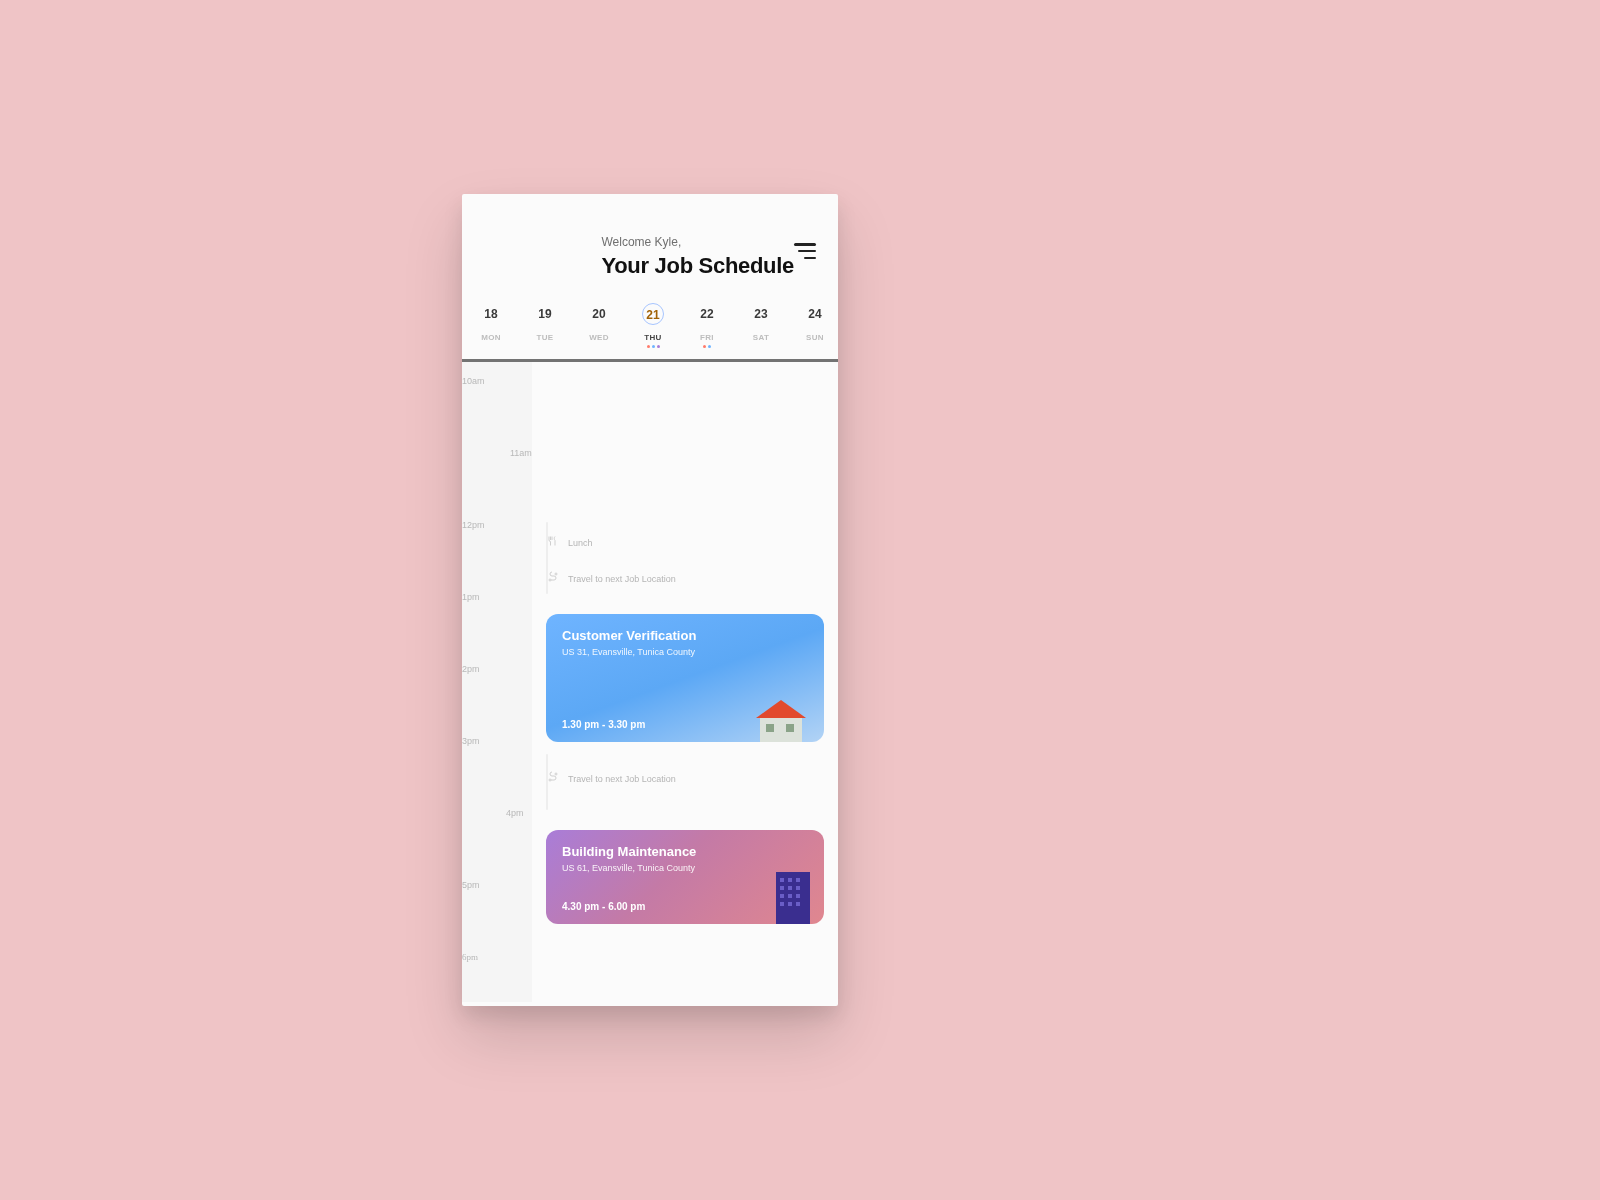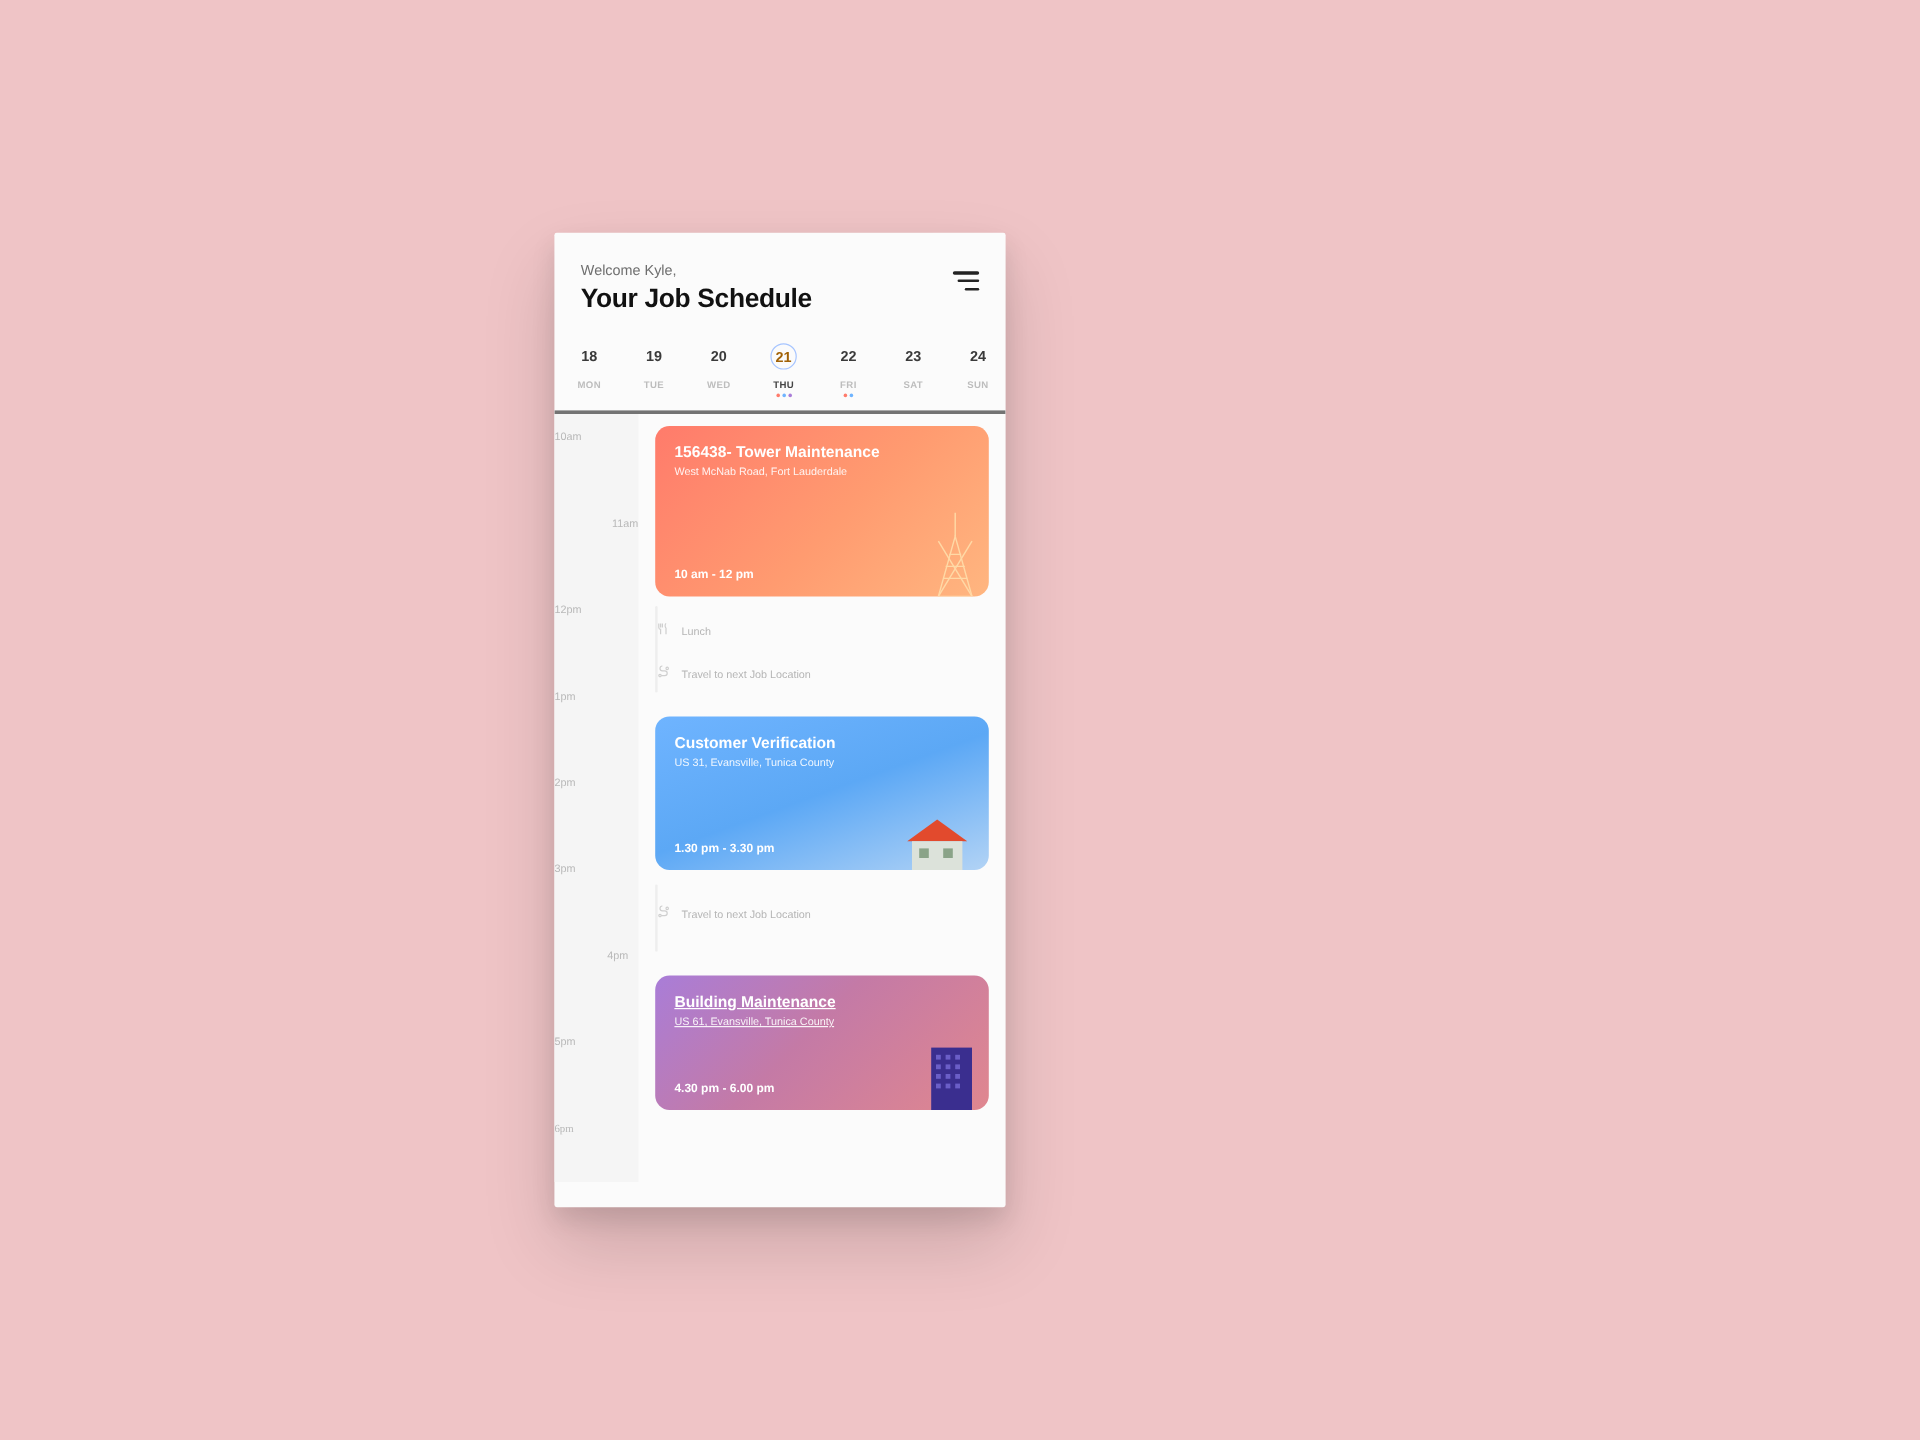--- a/index.html
+++ b/index.html
@@ -12,21 +12,21 @@
   }
   .phone {
     position: absolute;
     left: 462px; top: 194px;
     width: 376px; height: 812px;
     background: #fbfbfb;
     border-radius: 2px;
     box-shadow: 0 30px 60px rgba(0,0,0,0.15), 0 10px 20px rgba(0,0,0,0.10);
     overflow: hidden;
   }
-  .header { padding: 24px 22px 10px 22px; display: flex; justify-content: space-between; align-items: flex-start; }
+  .header { padding: 24px 22px 10px 22px; display: flex; justify-content: flex-end; align-items: flex-start; margin-top: 17px; }
   .header .titles { display: flex; flex-direction: column; }
   .welcome { font-size: 12px; color: #6f6f6f; margin-bottom: 4px; }
   .title { font-size: 22px; font-weight: 800; color: #111; letter-spacing: -0.3px; }
   .menu-icon { margin-top: 8px; width: 22px; height: 16px; display: flex; flex-direction: column; align-items: flex-end; justify-content: space-between; cursor: pointer; }
   .menu-icon div { height: 2.5px; background: #222; border-radius: 2px; }
   .menu-icon div:nth-child(1){ width: 22px; }
   .menu-icon div:nth-child(2){ width: 18px; }
   .menu-icon div:nth-child(3){ width: 12px; }
 
   .days { padding: 14px 0 10px 0; display: flex; overflow: hidden; border-bottom: 3px solid #737373;}
@@ -48,21 +48,21 @@
     border-radius: 12px; color: #fff; padding: 14px 16px;
     overflow: hidden; cursor: pointer;
   }
   .card h3 { font-size: 13px; font-weight: 600; margin-bottom: 4px; }
   .card .loc { font-size: 9px; opacity: 0.9; }
   .card .time { font-size: 10px; font-weight: 600; position: absolute; bottom: 12px; left: 16px; }
   .card .illus { position: absolute; right: 8px; bottom: 0; }
 
   .card-1 { top: 10px; height: 142px; background: linear-gradient(135deg,#ff7b6b 0%, #ff9b70 55%, #ffb680 100%); }
   .card-2 { top: 252px; height: 128px; background: linear-gradient(160deg,#6fb4ff 0%, #5ca8f5 50%, #b2d3f5 100%); }
-  .card-3 { top: 468px; height: 112px; background: linear-gradient(135deg,#a97dd8 0%, #c47aa6 45%, #e0878f 100%); text-decoration: underline; }
+  .card-3 { top: 468px; height: 94px; background: linear-gradient(135deg,#a97dd8 0%, #c47aa6 45%, #e0878f 100%); }
 
   .mini { position: absolute; left: 14px; display: flex; align-items: flex-end; gap: 8px; font-size: 9px; color: #b5b5b5; }
   .mini .micon { width: 14px; height: 14px; display: flex; align-items: center; justify-content: center; color: #cfcfcf; }
   .mini-1 { top: 172px; }
   .mini-2 { top: 208px; }
   .mini-3 { top: 408px; }
 
   .line { position: absolute; left: 14px; width: 2px; background: #eee; border-radius: 1px; }
   .line-a { top: 160px; height: 72px; }
   .line-b { top: 392px; height: 56px; }
@@ -122,36 +122,20 @@
         <div class="time-label" style="top: 158px;">12pm</div>
         <div class="time-label" style="top: 230px;">1pm</div>
         <div class="time-label" style="top: 302px;">2pm</div>
         <div class="time-label" style="top: 374px;">3pm</div>
         <div class="time-label" style="top: 446px; margin-left: 44px;">4pm</div>
         <div class="time-label" style="top: 518px;">5pm</div>
         <div class="time-label" style="top: 590px; font-family: Liberation Serif, serif;">6pm</div>
       </div>
     <div class="content-col">
 
-      <div class="card card-1">
-        <h3>156438- Tower Maintenance</h3>
-        <div class="loc">West McNab Road, Fort Lauderdale</div>
-        <div class="time">10 am - 12 pm</div>
-        <svg class="illus" width="40" height="70" viewBox="0 0 40 70">
-          <g stroke="#ffd9a6" stroke-width="1.2" fill="none">
-            <line x1="20" y1="0" x2="20" y2="20"></line>
-            <polygon points="20,20 6,70 34,70"></polygon>
-            <line x1="10" y1="55" x2="30" y2="55"></line>
-              <line x1="12" y1="45" x2="28" y2="45"></line>
-            <line x1="15" y1="35" x2="25" y2="35"></line>
-            <line x1="6" y1="70" x2="34" y2="24"></line>
-              <line x1="34" y1="70" x2="6" y2="24"></line>
-          </g>
-        </svg>
-      </div>
 
       <div class="line line-a"></div>
       <div class="mini mini-1">
         <span class="micon">
           <svg width="12" height="12" viewBox="0 0 24 24" fill="none" stroke="currentColor" stroke-width="2">
               <path d="M4 3v7a3 3 0 003 3v8M7 3v7M10 3v7M16 3c-2 2-2 6 0 8v10"></path>
             </svg>
         </span>
         <span>Lunch</span>
       </div>

